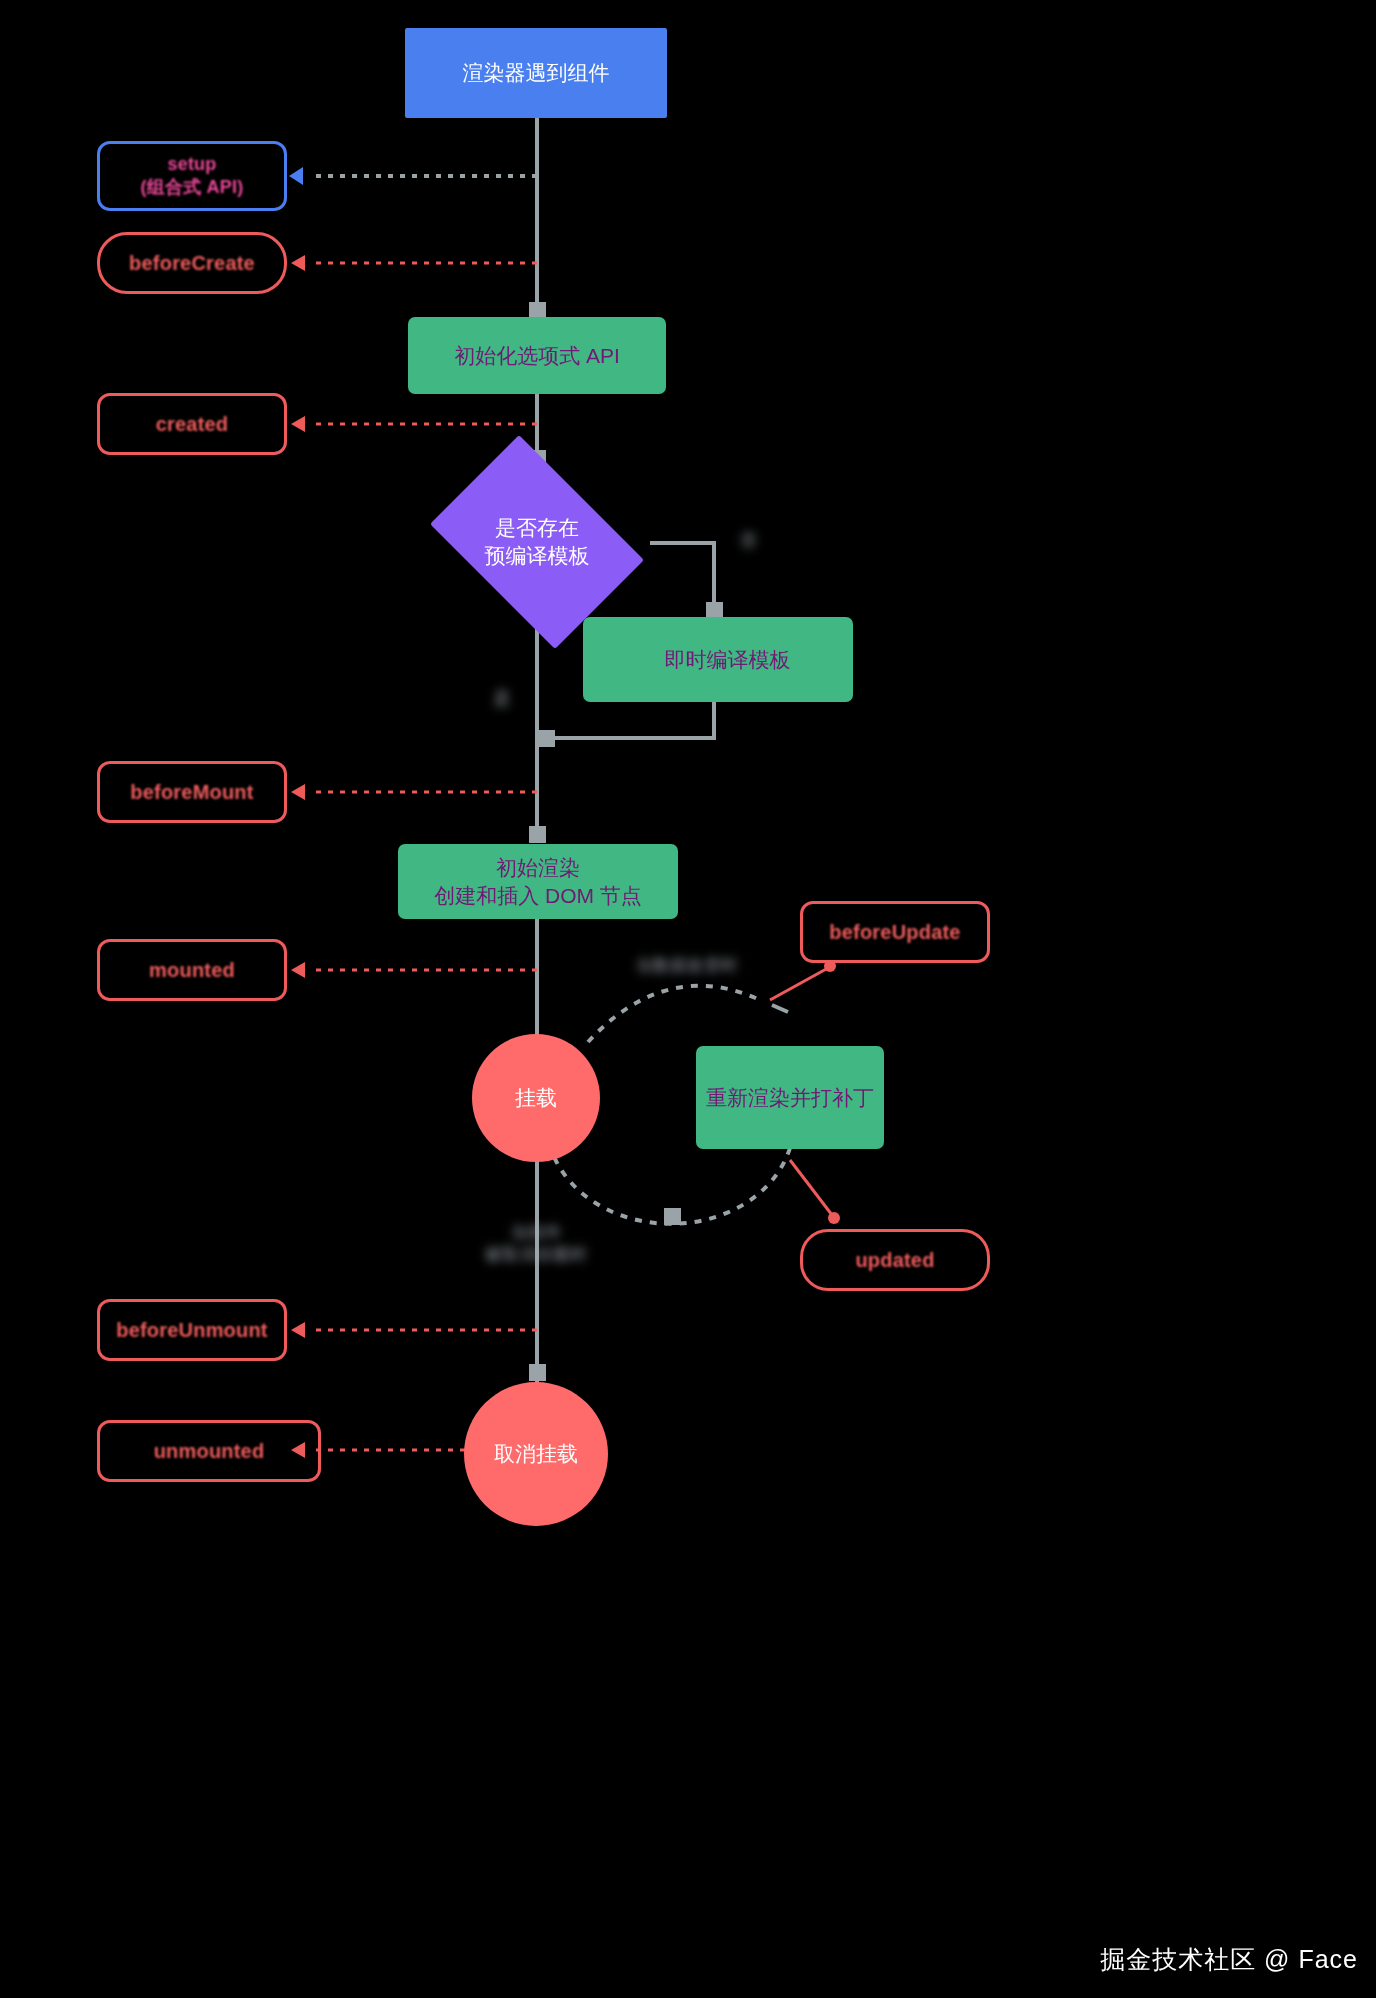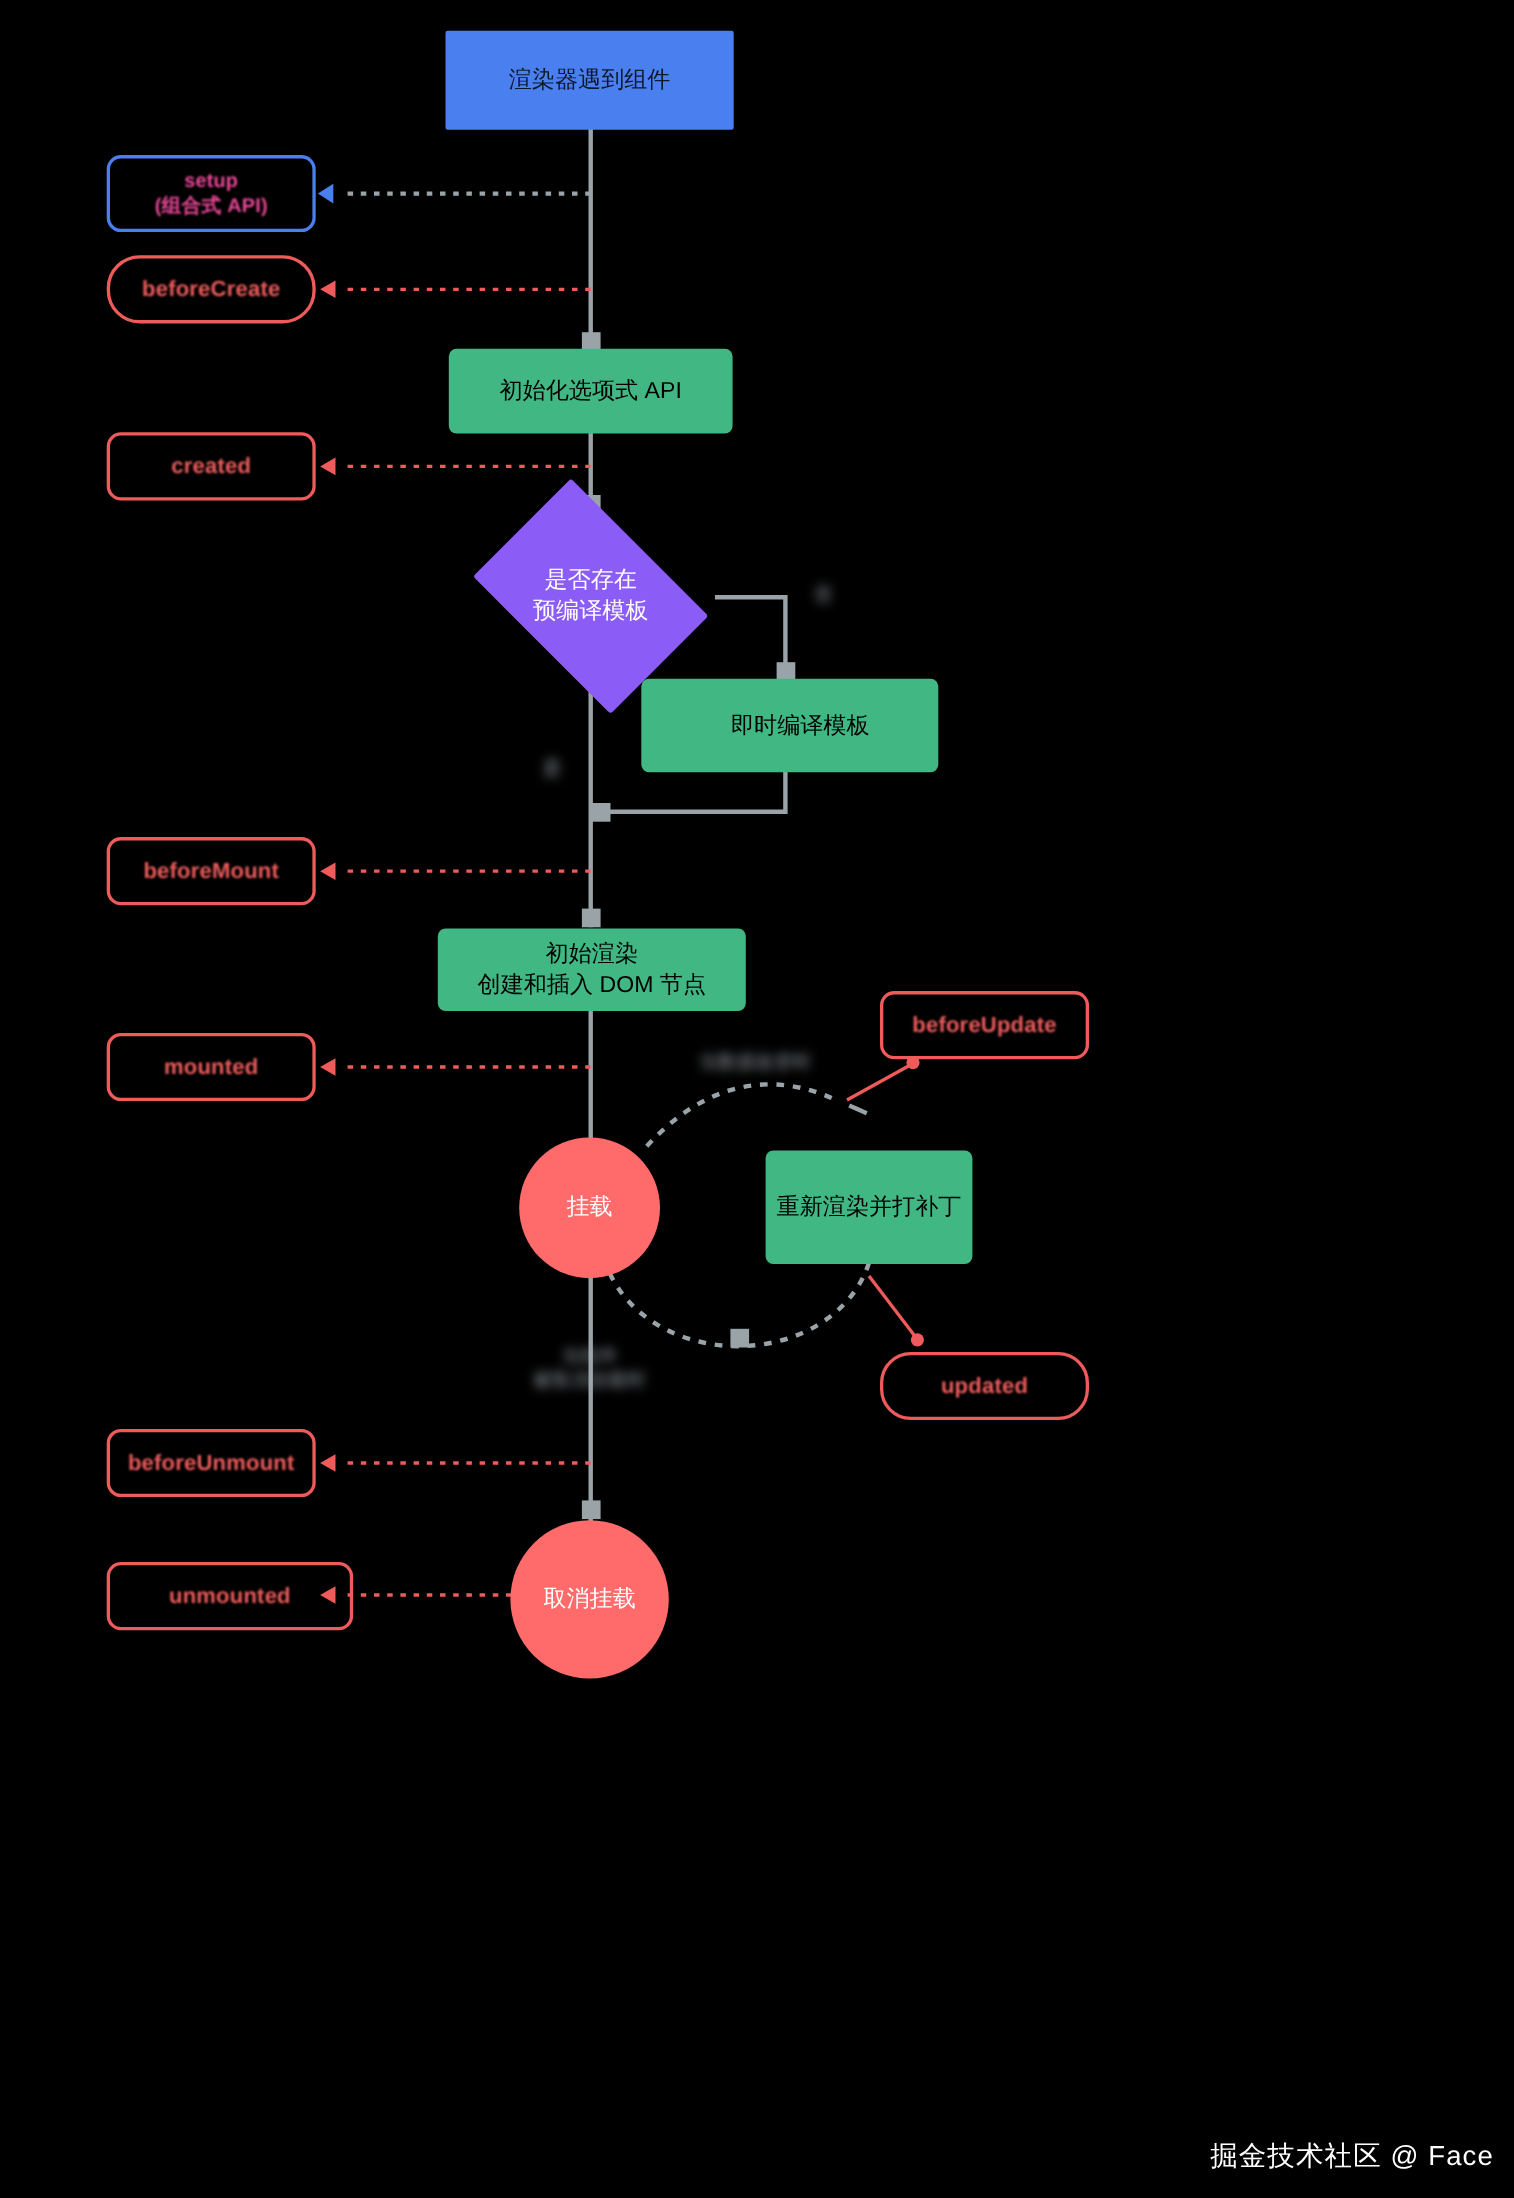--- a/index.html
+++ b/index.html
@@ -38,29 +38,29 @@
     align-items: center;
     justify-content: center;
     text-align: center;
     line-height: 1.32;
     white-space: pre-line;
   }
 
   
   .proc-blue {
     background: #4a7ff0;
-    color: #0f172a;
+    color: #ffffff;
     font-size: 21px;
     border-radius: 2px;
   }
 
   
   .proc-green {
     background: #41b883;
-    color: #000000;
+    color: #701a75;
     font-size: 21px;
     border-radius: 7px;
   }
 
   
   .decision-wrap {
     position: absolute;
   }
   .decision-shape {
     position: absolute;

